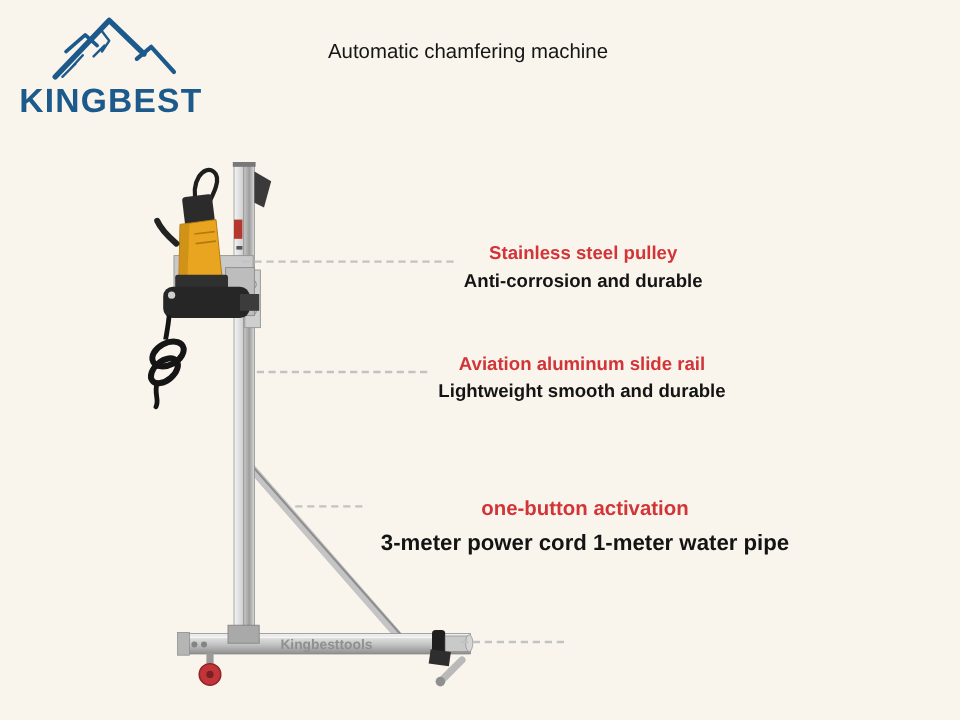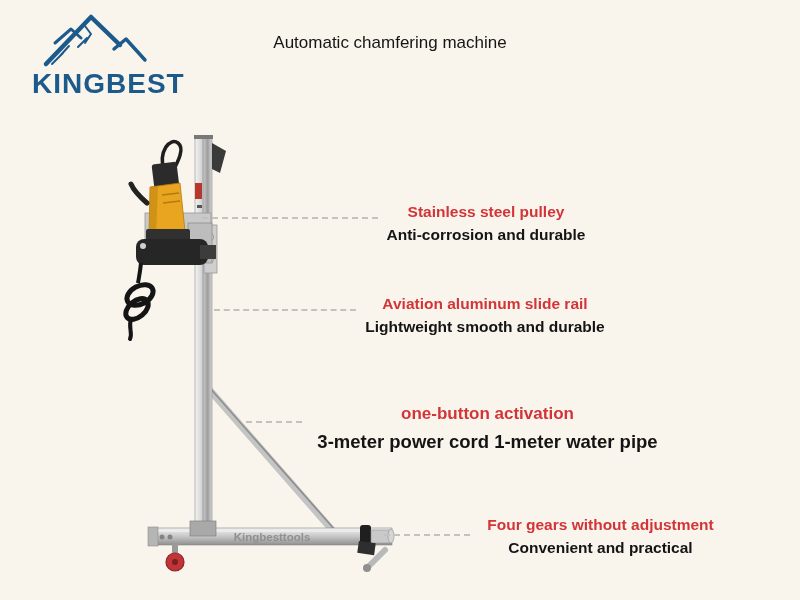--- a/index.html
+++ b/index.html
@@ -8,21 +8,20 @@
     background:#faf5ec;
     font-family:"Liberation Sans", sans-serif;
   }
   
   .logo{position:absolute;left:14px;top:8px;width:170px;height:100px;}
   .logo svg{position:absolute;left:14px;top:4px;}
   .brand{
     position:absolute;left:2px;top:60px;width:168px;
     font-size:28px;font-weight:800;color:#1d5a8c;letter-spacing:1px;
     font-stretch:condensed;
-    margin-left:16px;
   }
   
   .title{
     position:absolute;left:240px;top:33px;width:300px;text-align:center;
     font-size:17px;font-weight:normal;color:#151515;
   }
   
   .machine{position:absolute;left:100px;top:125px;width:340px;height:460px;}
   
   .connector{position:absolute;height:0;border-top:2px dashed #c2c2c2;}
@@ -33,21 +32,21 @@
   
   .callout{position:absolute;text-align:center;}
   .callout .head{display:block;font-weight:bold;color:#d23438;}
   .callout .sub{display:block;font-weight:bold;color:#141414;}
   .k1{left:356px;top:200px;width:260px;}
   .k1 .head{font-size:15.5px;line-height:23px;}
   .k1 .sub{font-size:15.5px;line-height:23px;}
   .k2{left:350px;top:292px;width:270px;}
   .k2 .head{font-size:15.5px;line-height:23px;}
   .k2 .sub{font-size:15.5px;line-height:23px;}
-  .k3{left:310px;top:402px;width:355px;}
+  .k3{left:310px;top:412px;width:355px;}
   .k3 .head{font-size:17px;line-height:24px;margin-bottom:4px;}
   .k3 .sub{font-size:18.5px;line-height:24px;}
   .k4{left:468px;top:513px;width:265px;}
   .k4 .head{font-size:15.5px;line-height:23px;}
   .k4 .sub{font-size:15.5px;line-height:23px;}
 </style>
 </head>
 <body>
 
 <div class="canvas">
@@ -165,18 +164,14 @@
   <div class="callout k1">
     <span class="head">Stainless steel pulley</span>
     <span class="sub">Anti-corrosion and durable</span>
   </div>
 
   <div class="callout k3">
     <span class="head">one-button activation</span>
     <span class="sub">3-meter power cord 1-meter water pipe</span>
   </div>
 
-  <div class="callout k4">
-    <span class="head">Four gears without adjustment</span>
-    <span class="sub">Convenient and practical</span>
-  </div>
 
 </div>
 
 </body></html>

